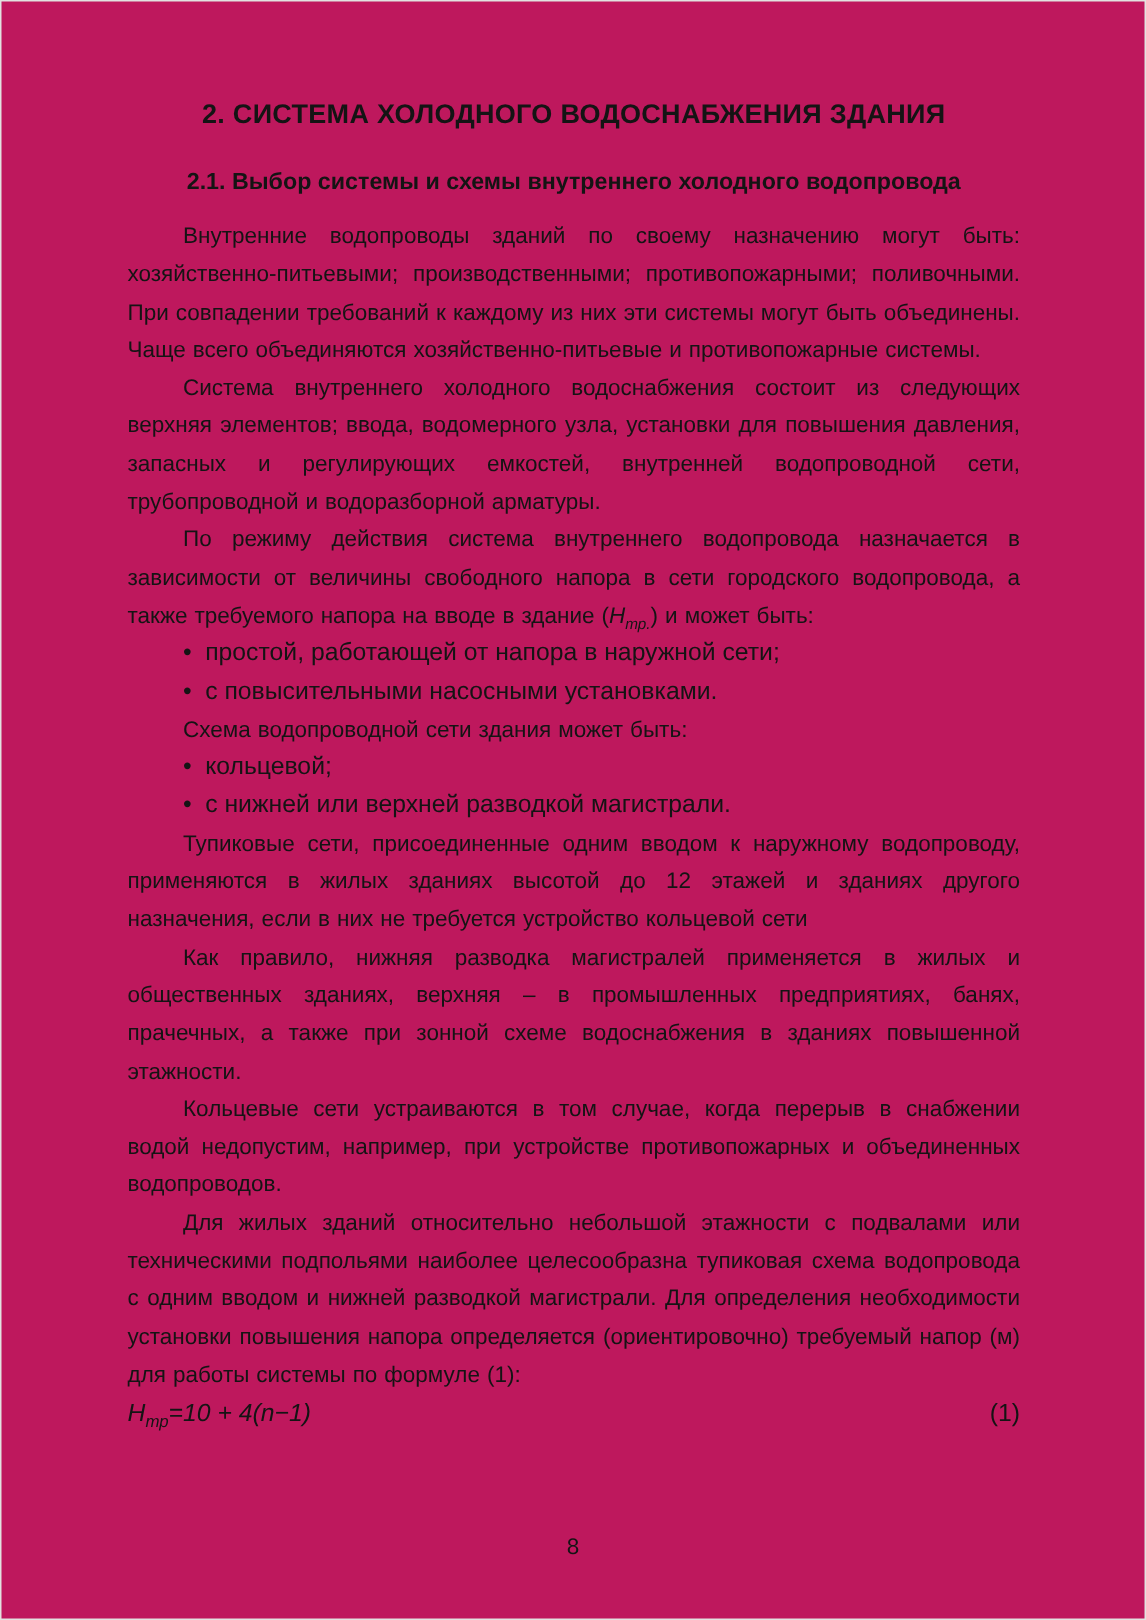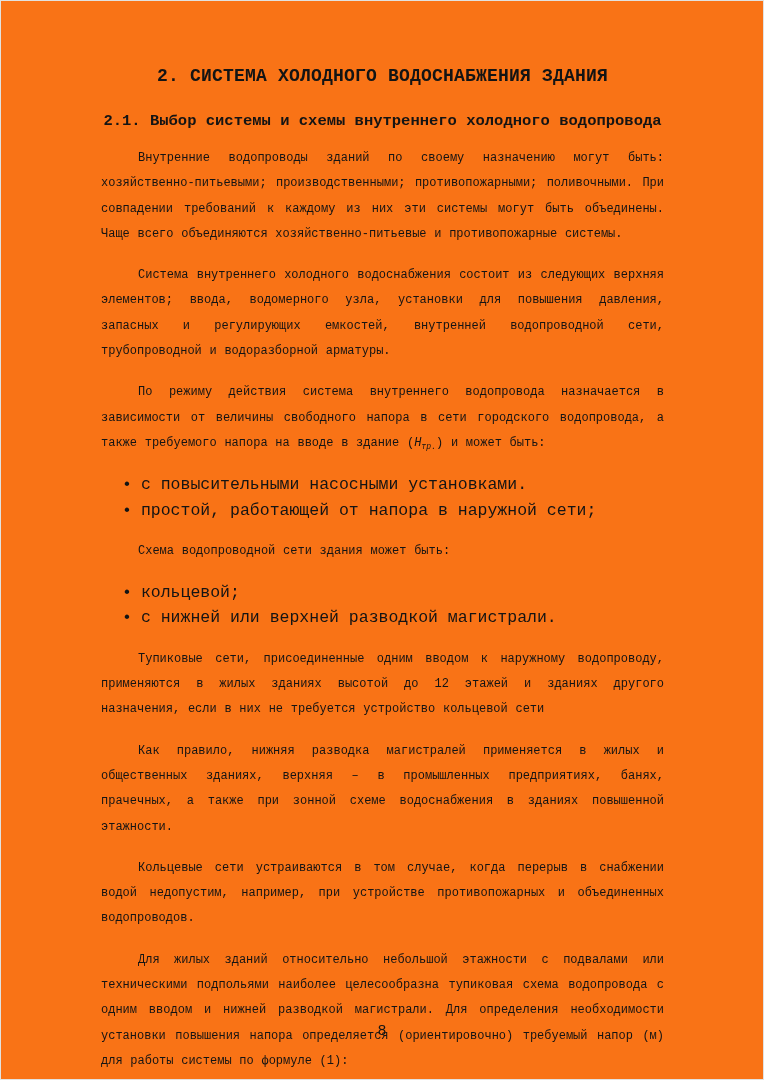--- a/index.html
+++ b/index.html
@@ -3,23 +3,23 @@
 <meta charset="utf-8">
 <style>
   * { box-sizing: border-box; }
   html, body {
     margin: 0; padding: 0;
     background: #ffffff;
   }
   .page {
     position: relative;
     width: 764px; height: 1080px;
-    background: #f97316;
+    background: #be185d;
     overflow: hidden;
-    font-family: Liberation Mono, monospace;
+    font-family: Liberation Sans, sans-serif;
     color: #141414;
     box-shadow: inset 0 0 0 1px #e2e2e0;
   }
   .content {
     position: absolute;
     left: 85px; right: 84px; top: 66px;
   }
   .title {
     font-size: 18px;
     font-weight: bold;
@@ -27,25 +27,25 @@
     margin: 0 0 26px 0;
     letter-spacing: 0.2px;
   }
   .subtitle {
     font-size: 15.5px;
     font-weight: bold;
     text-align: center;
     margin: 0 0 14px 0;
   }
   .para {
-    font-size: 12px;
+    font-size: 15px;
     line-height: 25.3px;
     text-align: justify;
     text-indent: 37px;
-    margin: 16px;
+    margin: 0;
     word-spacing: 0.5px;
   }
   ul.bullets {
     list-style: none;
     margin: 0; padding: 0;
   }
   ul.bullets li {
     font-size: 16.5px;
     line-height: 25.3px;
     padding-left: 37px;
@@ -89,22 +89,22 @@
 
     <h2 class="subtitle">2.1. Выбор системы и схемы внутреннего холодного водопровода</h2>
 
     <p class="para">Внутренние водопроводы зданий по своему назначению могут быть: хозяйственно-питьевыми; производственными; противопожарными; поливочными. При совпадении требований к каждому из них эти системы могут быть объединены. Чаще всего объединяются хозяйственно-питьевые и противопожарные системы.</p>
 
     <p class="para">Система внутреннего холодного водоснабжения состоит из следующих верхняя элементов; ввода, водомерного узла, установки для повышения давления, запасных и регулирующих емкостей, внутренней водопроводной сети, трубопроводной и водоразборной арматуры.</p>
 
     <p class="para"><span>По режиму действия система внутреннего водопровода назначается в зависимости от величины свободного напора в сети городского водопровода, а также требуемого напора на вводе в здание (</span><span class="math"><span>Н</span><sub>тр.</sub></span><span>) и может быть:</span></p>
 
     <ul class="bullets">
+      <li><span class="bullet">•</span><span>простой, работающей от напора в наружной сети;</span></li>
       <li><span class="bullet">•</span><span>с повысительными насосными установками.</span></li>
-      <li><span class="bullet">•</span><span>простой, работающей от напора в наружной сети;</span></li>
     </ul>
 
     <p class="para">Схема водопроводной сети здания может быть:</p>
 
     <ul class="bullets">
       <li><span class="bullet">•</span><span>кольцевой;</span></li>
       <li><span class="bullet">•</span><span>с нижней или верхней разводкой магистрали.</span></li>
     </ul>
 
     <p class="para">Тупиковые сети, присоединенные одним вводом к наружному водопроводу, применяются в жилых зданиях высотой до 12 этажей и зданиях другого назначения, если в них не требуется устройство кольцевой сети</p>

